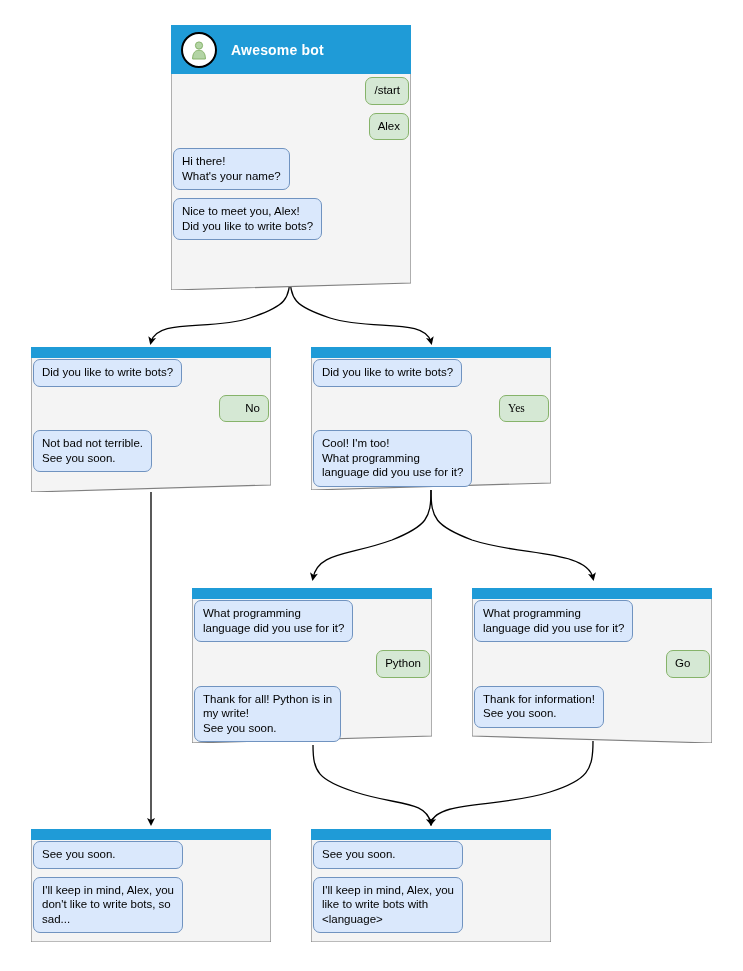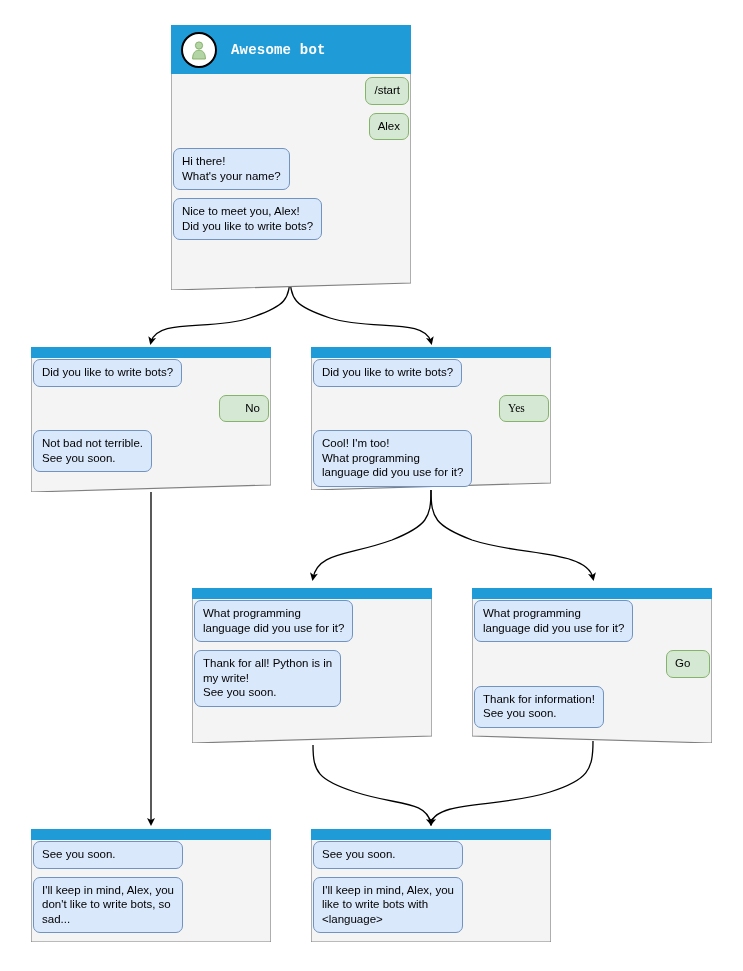--- a/index.html
+++ b/index.html
@@ -45,21 +45,20 @@
     height: 100%;
   }
 
   .node-header {
     position: absolute;
     left: 0;
     top: 0;
     width: 100%;
     background: #1f9bd7;
     box-sizing: border-box;
-    font-family: Liberation Mono, monospace;
   }
 
   
   .root .node-header {
     height: 49px;
     display: flex;
     align-items: center;
     padding-left: 10px;
   }
 
@@ -228,20 +227,23 @@
   <div class="node child" style="left:192px; top:588px; width:240px; height:155px;">
     <svg class="node-frame" viewBox="0 0 240 155" preserveAspectRatio="none">
       <polygon points="0,0 240,0 240,148 0,155" fill="#f4f4f4" stroke="#808080" stroke-width="1.2"></polygon>
     </svg>
     <div class="node-header"></div>
     <div class="chat">
       <div class="msg-row left">
         <div class="bubble bot">What programming
 language did you use for it?</div>
       </div>
+      <div class="msg-row right">
+        <div class="bubble user">Python</div>
+      </div>
       <div class="msg-row left">
         <div class="bubble bot">Thank for all! Python is in
 my write!
 See you soon.</div>
       </div>
     </div>
   </div>
 
   <div class="node child" style="left:472px; top:588px; width:240px; height:155px;">
     <svg class="node-frame" viewBox="0 0 240 155" preserveAspectRatio="none">

